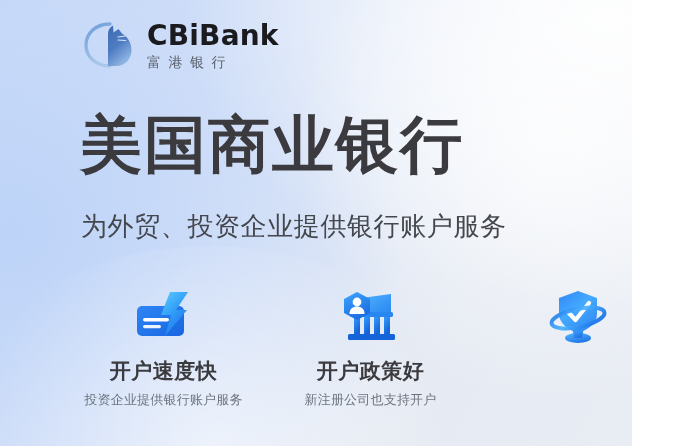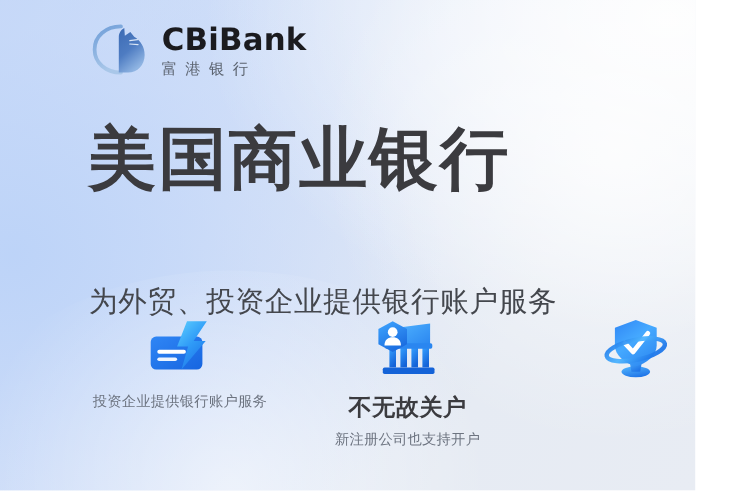--- a/index.html
+++ b/index.html
@@ -89,21 +89,20 @@
   #subheadline {
     position: absolute;
     left: 81px;
     top: 211px;
     font-size: 26px;
     font-weight: 400;
     color: #44474d;
     letter-spacing: 0.6px;
     line-height: 1.2;
     white-space: nowrap;
-    margin-top: 48px;
   }
 
   
   #features {
     position: absolute;
     left: 60px;
     top: 288px;
     width: 621px;
     display: flex;
   }
@@ -191,20 +190,21 @@
             <stop offset="0%" stop-color="#5fd0ff"></stop>
             <stop offset="55%" stop-color="#2f9bf7"></stop>
             <stop offset="100%" stop-color="#1f78ea"></stop>
           </linearGradient>
         </defs>
         <rect x="5" y="18" width="47" height="30" rx="5" fill="url(#cardG)"></rect>
         <rect x="11" y="30" width="26" height="3.6" rx="1.8" fill="#ffffff"></rect>
         <rect x="11" y="37" width="18" height="3.2" rx="1.6" fill="#ffffff" opacity="0.92"></rect>
         <path d="M38 4 L56 4 L44 22 L55 22 L33 48 L39 27 L29 27 Z" fill="url(#boltG)"></path>
       </svg>
+      <div class="feature-title">开户速度快</div>
       <div class="feature-desc">投资企业提供银行账户服务</div>
     </div>
 
     <div class="feature">
       <svg class="feature-icon" viewBox="0 0 64 58">
         <defs>
           <linearGradient id="bankG" x1="0" y1="0" x2="0.4" y2="1">
             <stop offset="0%" stop-color="#35a0ff"></stop>
             <stop offset="100%" stop-color="#1463d8"></stop>
           </linearGradient>
@@ -225,21 +225,21 @@
         <rect x="35" y="28" width="6" height="18" fill="url(#bankG)"></rect>
         <rect x="45" y="28" width="6" height="18" fill="url(#bankG)"></rect>
 
         <rect x="9" y="46" width="47" height="6" rx="1.6" fill="#1463d8"></rect>
         <rect x="11" y="24" width="43" height="5" rx="1.6" fill="#2a86f0"></rect>
 
         <path d="M18 4 L31 11 L31 25 L18 32 L5 25 L5 11 Z" fill="url(#badgeG)"></path>
         <circle cx="18" cy="14" r="4.4" fill="#ffffff"></circle>
         <path d="M10.5 26 C10.5 20.8 14 18.6 18 18.6 C22 18.6 25.5 20.8 25.5 26 Z" fill="#ffffff"></path>
       </svg>
-      <div class="feature-title">不无故关户</div>
+      <div class="feature-title">开户政策好</div>
       <div class="feature-desc">新注册公司也支持开户</div>
     </div>
 
     <div class="feature">
       <svg class="feature-icon" viewBox="0 0 64 58">
         <defs>
           <linearGradient id="shieldG" x1="0" y1="0" x2="0.7" y2="1">
             <stop offset="0%" stop-color="#2f86f5"></stop>
             <stop offset="50%" stop-color="#45a9ff"></stop>
             <stop offset="100%" stop-color="#2f8bf2"></stop>

